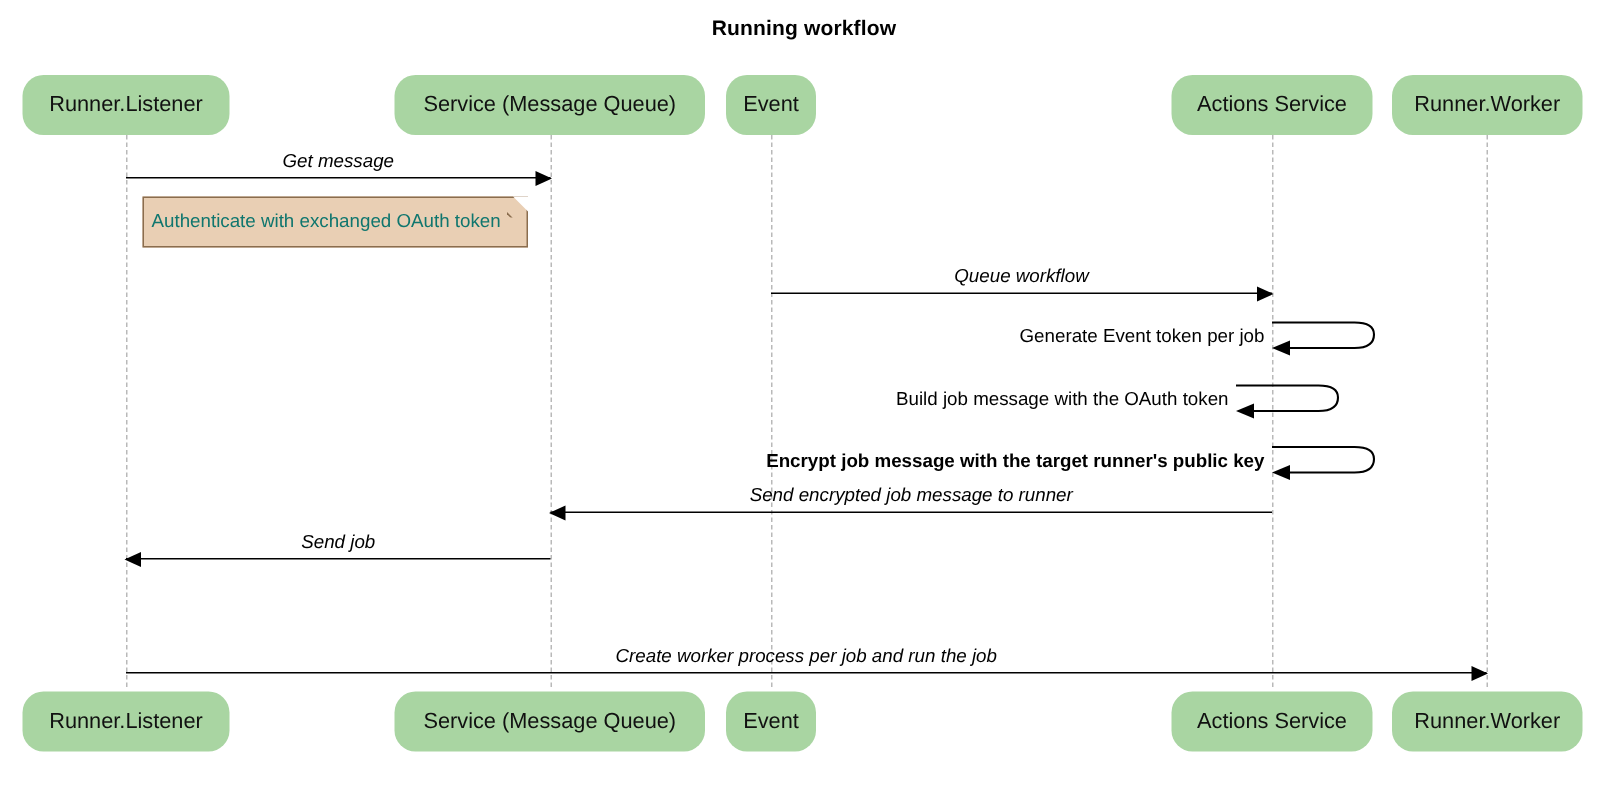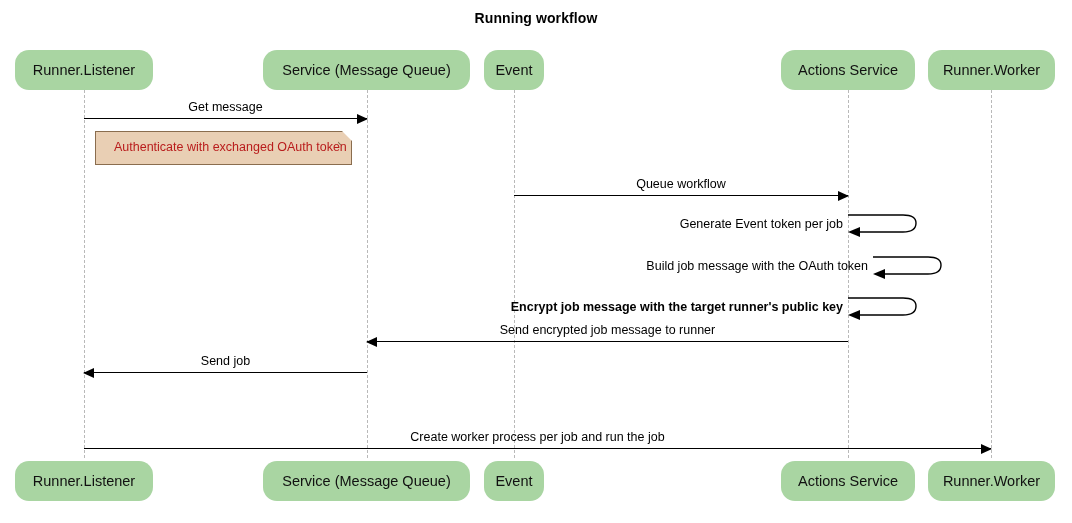--- a/index.html
+++ b/index.html
@@ -80,20 +80,21 @@
   }
   .msg-label {
     position: absolute;
     bottom: 4px;
     width: 100%;
     text-align: center;
     font-size: 12.5px;
     color: #000000;
     white-space: nowrap;
     line-height: 1.1;
+    font-style: italic;
   }
 
   
   .selfmsg {
     position: absolute;
   }
   .selfmsg svg {
     display: block;
     overflow: visible;
   }
@@ -108,25 +109,25 @@
     line-height: 1.1;
   }
 
   
   .note {
     position: absolute;
     box-sizing: border-box;
     background: #e9cfb4;
     border: 1px solid #8a6d4e;
     font-size: 12.5px;
-    color: #b91c1c;
+    color: #0f766e;
     display: flex;
     align-items: center;
     white-space: nowrap;
-    padding-left: 18px;
+    padding-left: 5px;
     line-height: 1.1;
   }
   .note-fold {
     position: absolute;
     top: -1px;
     right: -1px;
     width: 0;
     height: 0;
     border-left: 10px solid transparent;
     border-top: 10px solid #ffffff;
@@ -214,21 +215,21 @@
   </div>
 
   <div class="selfmsg" style="left:848px; top:211px; width:68px; height:22px;">
     <span class="selfmsg-label">Generate Event token per job</span>
     <svg width="80" height="32" viewBox="0 0 80 32">
       <path d="M 0 4 L 55 4 Q 68 4 68 12 Q 68 21 55 21 L 8 21" fill="none" stroke="#000000" stroke-width="1.4"></path>
       <path d="M 0 21 L 12 16 L 12 26 Z" fill="#000000"></path>
     </svg>
   </div>
 
-  <div class="selfmsg" style="left:873px; top:253px; width:68px; height:22px;">
+  <div class="selfmsg" style="left:824px; top:253px; width:68px; height:22px;">
     <span class="selfmsg-label">Build job message with the OAuth token</span>
     <svg width="80" height="32" viewBox="0 0 80 32">
       <path d="M 0 4 L 55 4 Q 68 4 68 12 Q 68 21 55 21 L 8 21" fill="none" stroke="#000000" stroke-width="1.4"></path>
       <path d="M 0 21 L 12 16 L 12 26 Z" fill="#000000"></path>
     </svg>
   </div>
 
   <div class="selfmsg" style="left:848px; top:294px; width:68px; height:22px;font-weight:bold;">
     <span class="selfmsg-label">Encrypt job message with the target runner's public key</span>
     <svg width="80" height="32" viewBox="0 0 80 32">

